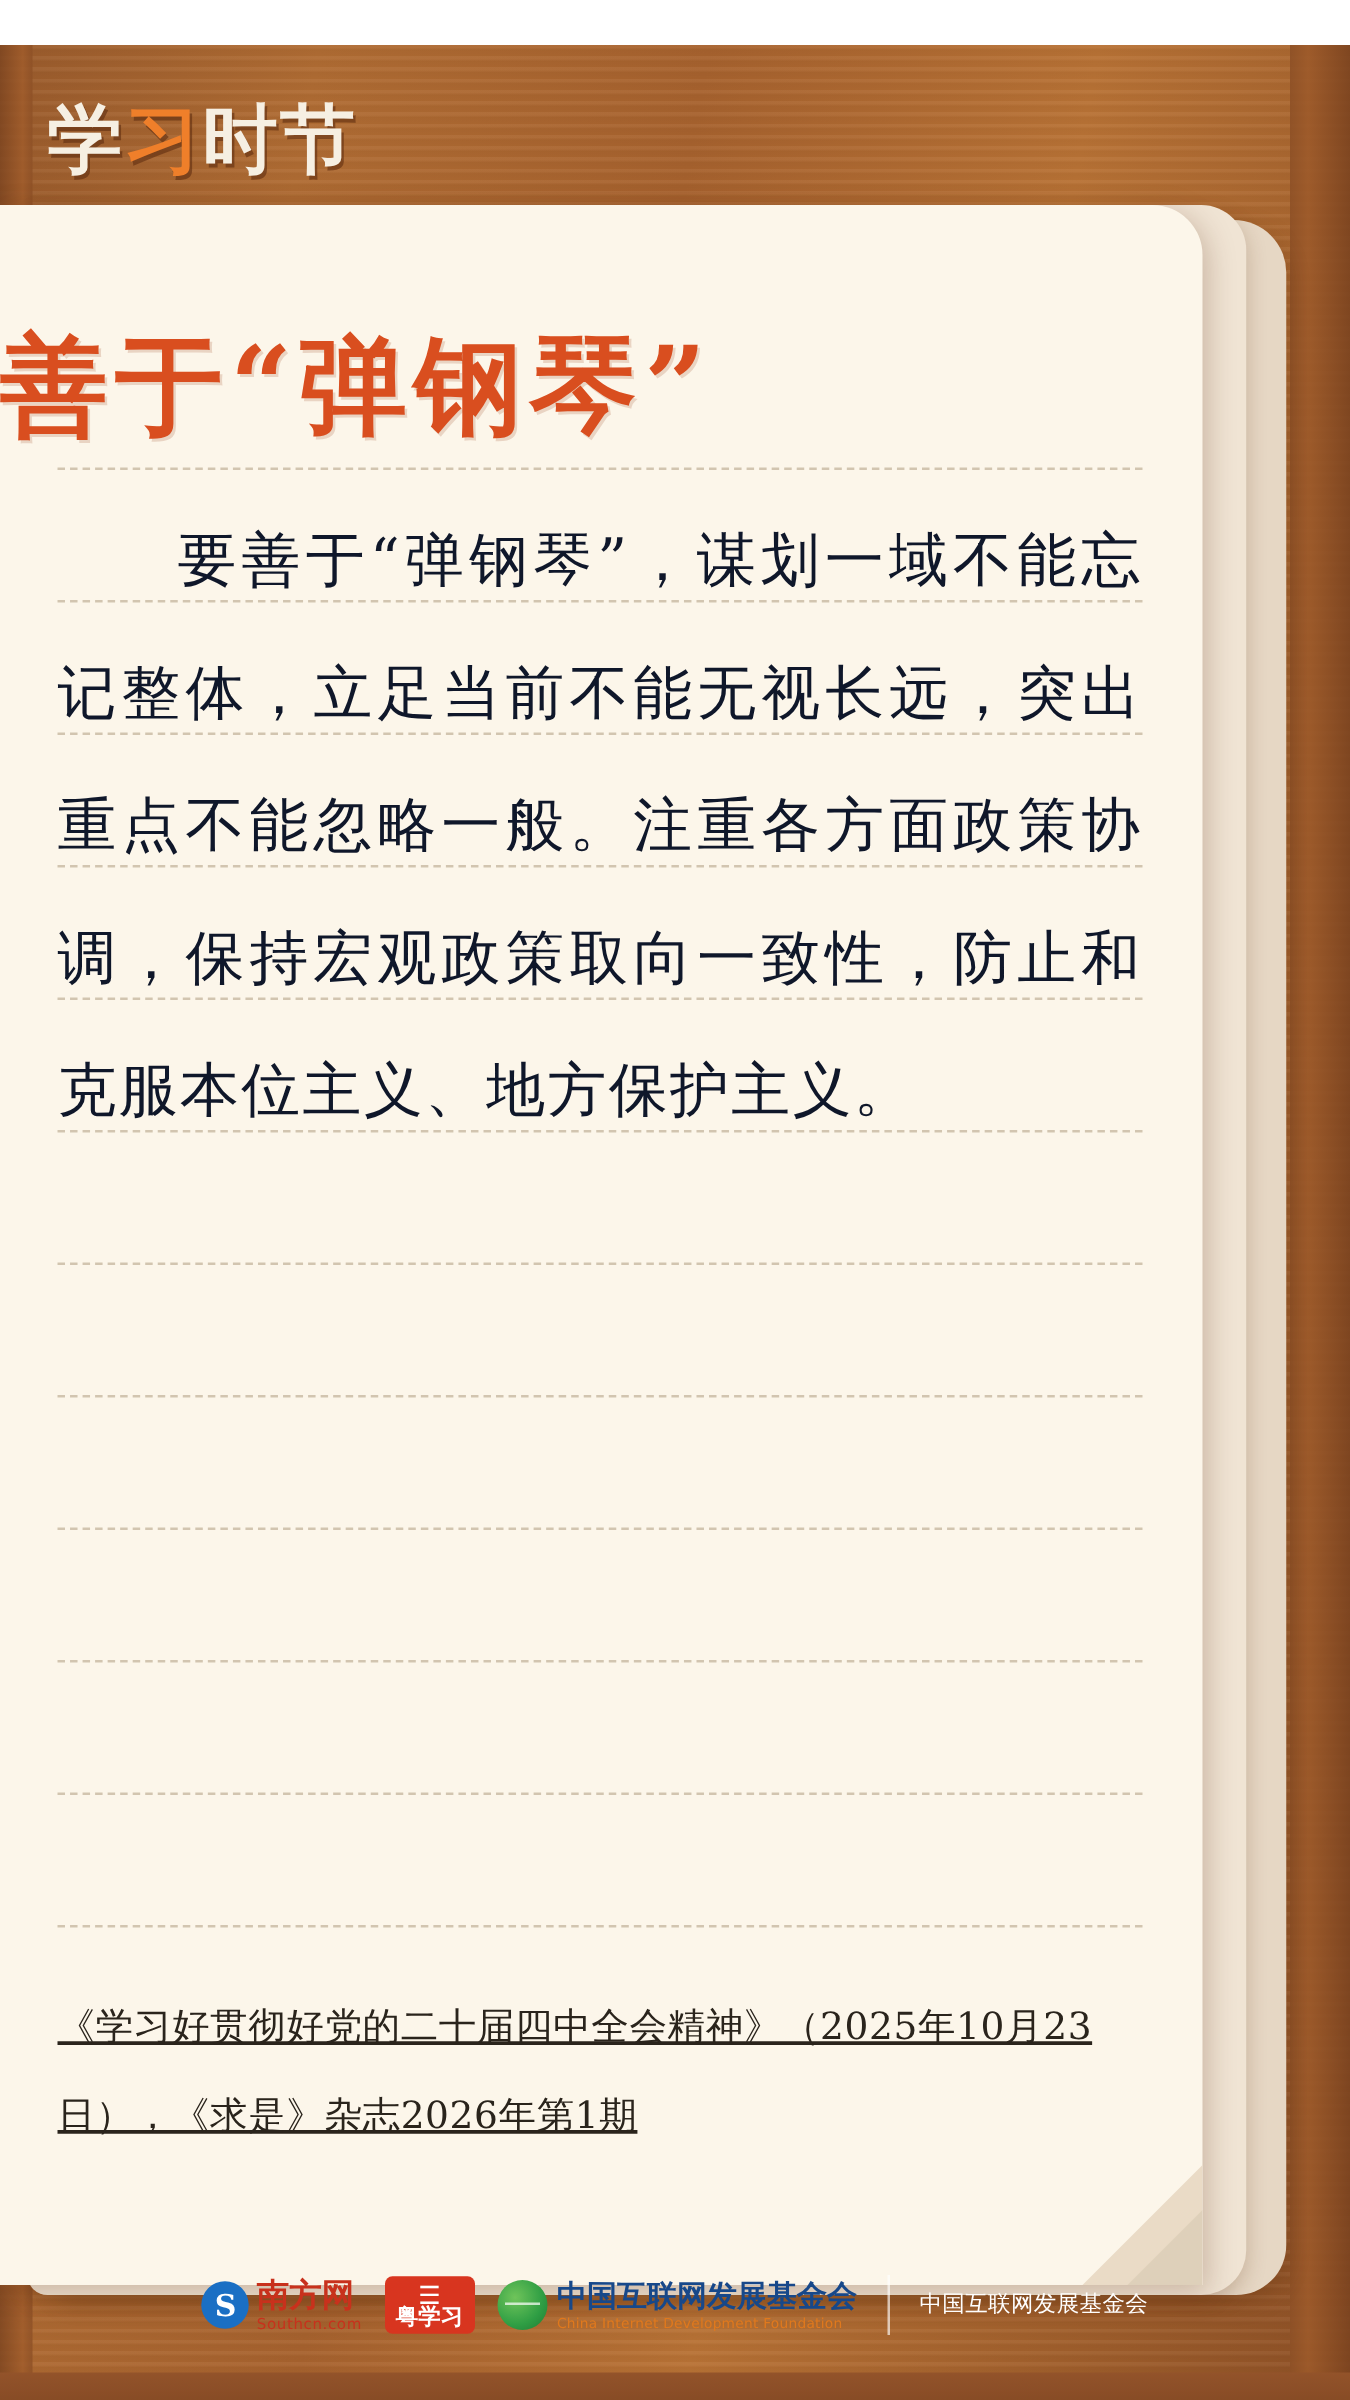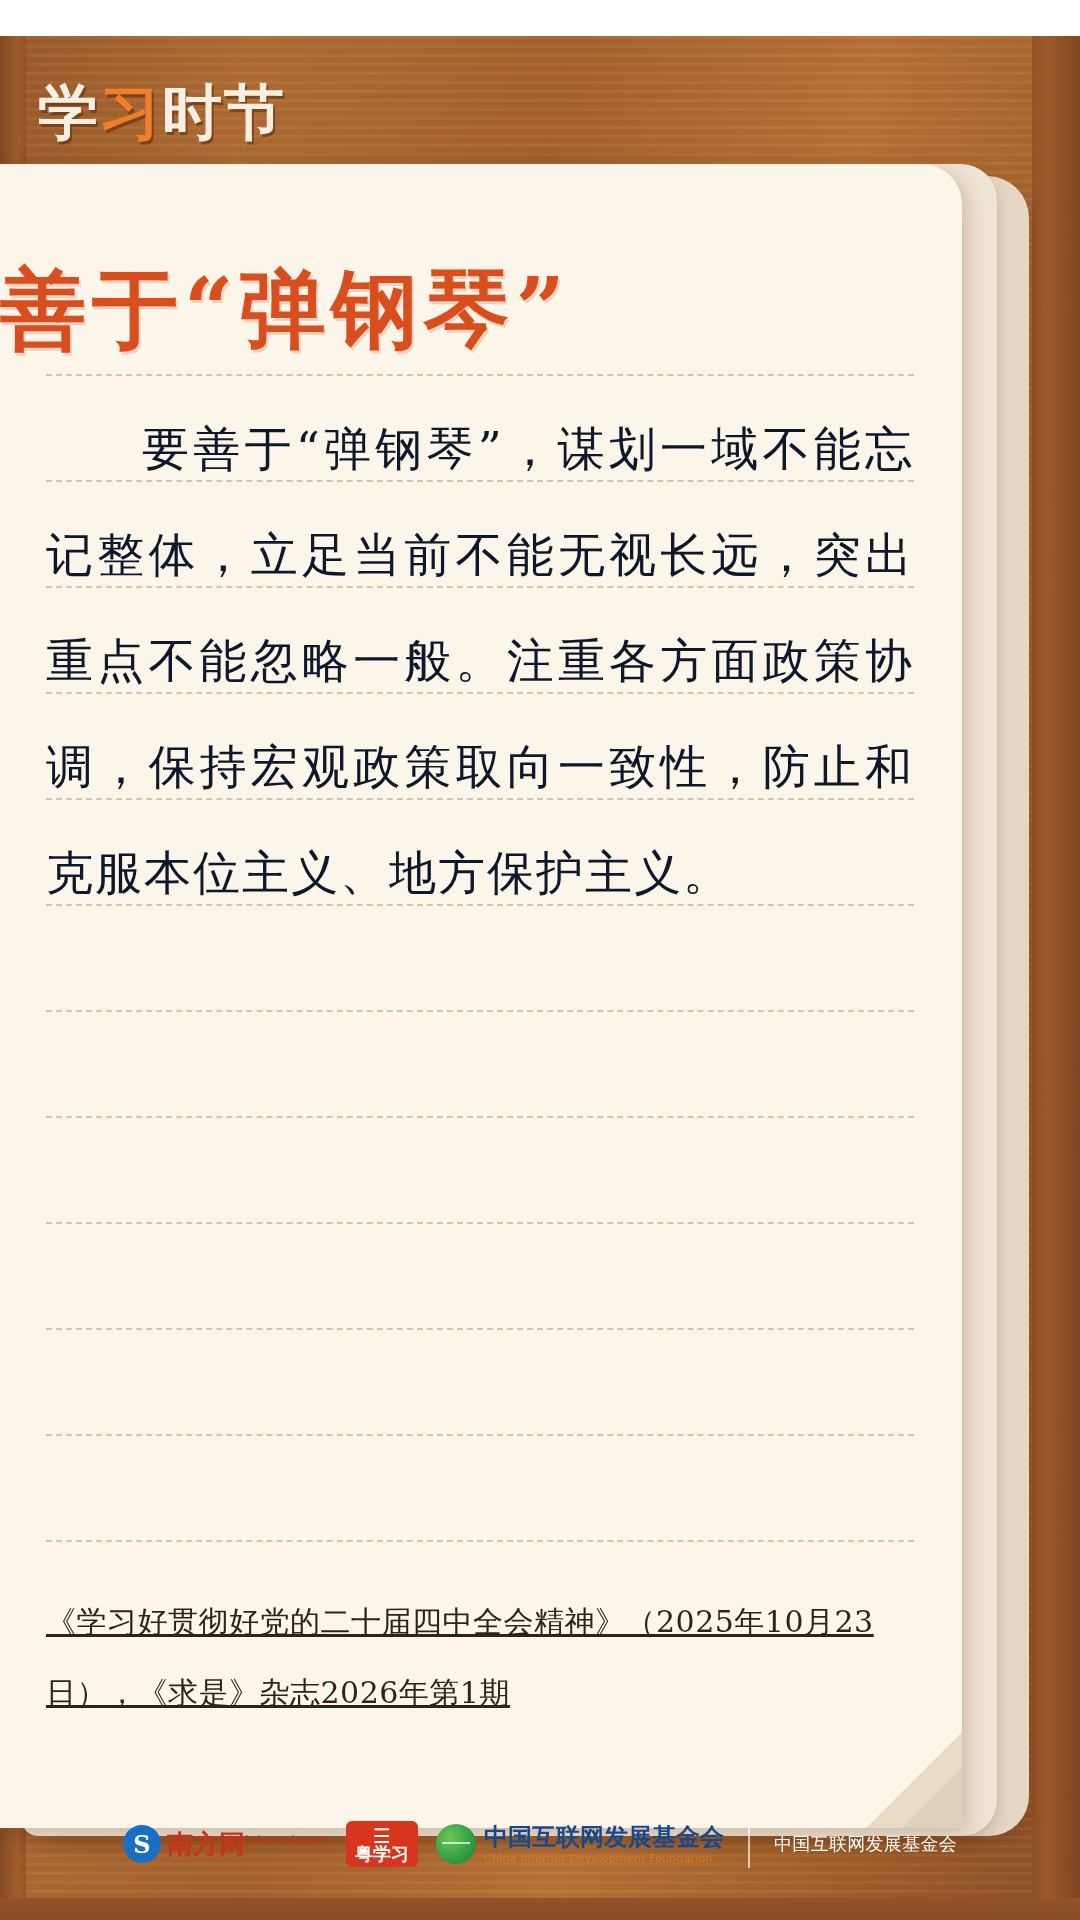--- a/index.html
+++ b/index.html
@@ -209,21 +209,21 @@
     width: 38px; height: 38px;
     border-radius: 50%;
     background: #1a6fc4;
     color: #fff;
     font-size: 24px;
     font-weight: bold;
     display: flex; align-items: center; justify-content: center;
     font-family: "DejaVu Serif", serif;
   }
   .logo-south .txt {
-    display: flex; flex-direction: row; line-height: 1;
+    display: flex; flex-direction: column; line-height: 1;
   }
   .logo-south .cn {
     font-size: 26px; font-weight: bold; color: #c8311c;
     font-family: "DejaVu Serif", serif;
   }
   .logo-south .en {
     font-size: 12px; color: #c8311c; letter-spacing: .5px; margin-top: 3px;
   }
   .logo-yue {
     display: flex; flex-direction: column; align-items: center;
@@ -305,21 +305,21 @@
     <div class="sheet-curl"></div>
     <div class="sheet-curl-shade"></div>
   </div>
 
   <div class="footer">
 
     <div class="logo-south">
       <div class="mark">S</div>
       <div class="txt">
         <div class="cn">南方网</div>
-        <div class="en">Internet.com</div>
+        <div class="en">Southcn.com</div>
       </div>
     </div>
 
     <div class="logo-yue">
       <div class="sym">☰</div>
       <div class="lbl">粤学习</div>
     </div>
 
     <div class="logo-cidf">
       <div class="globe"></div>

